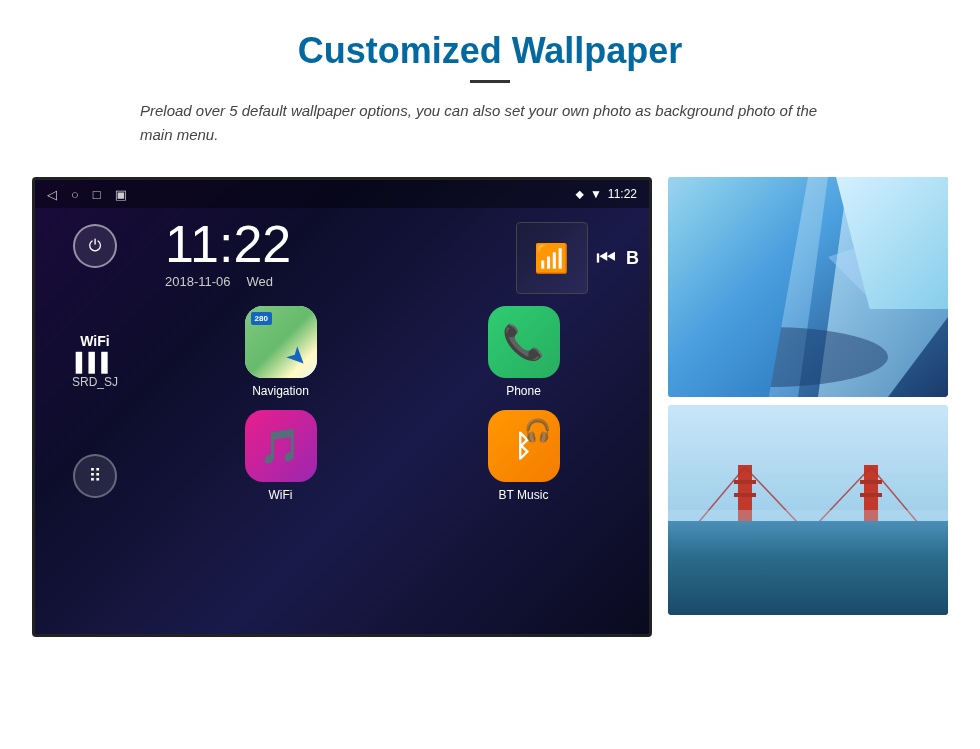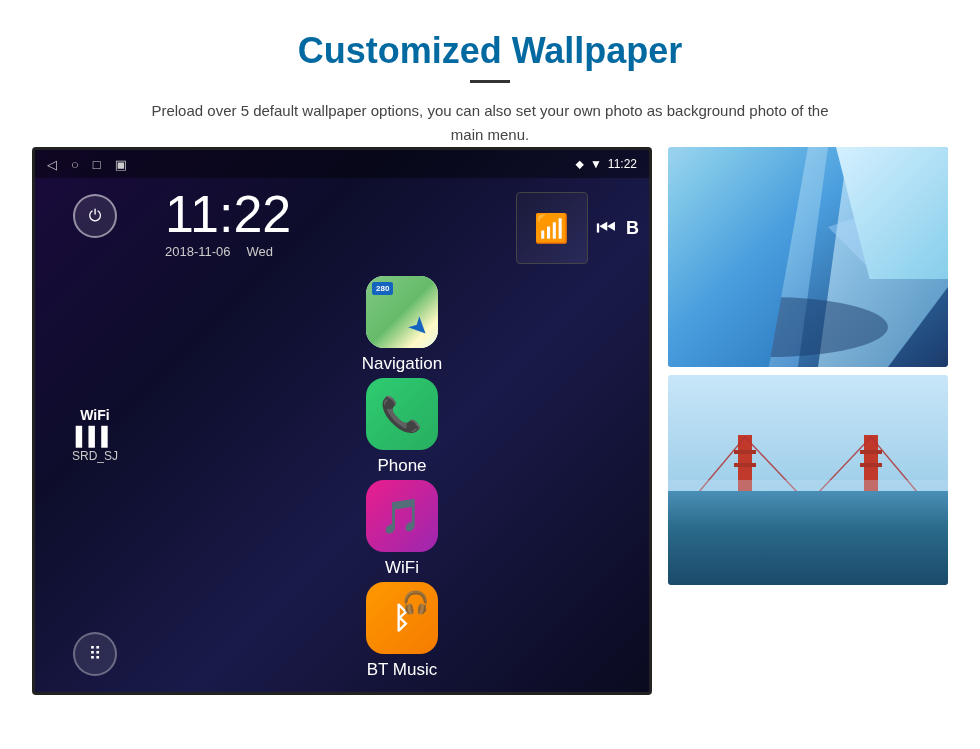--- a/index.html
+++ b/index.html
@@ -25,23 +25,24 @@
     .title-divider {
       width: 40px;
       height: 3px;
       background: #333;
       margin: 0 auto 16px;
     }
 
     .page-subtitle {
       font-size: 15px;
       color: #444;
-      text-align: center;
       max-width: 700px;
       line-height: 1.6;
+      margin-bottom: 30px;
+      font-style: italic;
     }
 
     .main-content {
       display: flex;
       gap: 16px;
       width: 100%;
       justify-content: center;
       align-items: flex-start;
     }
 
@@ -213,22 +214,22 @@
       display: flex;
       align-items: center;
       gap: 10px;
       color: #fff;
       font-size: 22px;
     }
 
     
     .app-grid {
       display: grid;
-      grid-template-columns: repeat(1, 1fr);
-      gap: 4px;
+      grid-template-columns: repeat(2, 1fr);
+      gap: 12px;
       padding: 12px 10px;
     }
 
     .app-item {
       display: flex;
       flex-direction: column;
       align-items: center;
       gap: 6px;
     }
 
@@ -239,21 +240,21 @@
       display: flex;
       align-items: center;
       justify-content: center;
       font-size: 32px;
       position: relative;
       overflow: hidden;
     }
 
     .app-label {
       color: #fff;
-      font-size: 17px;
+      font-size: 12px;
       text-align: center;
     }
 
     
     .icon-phone {
       background: linear-gradient(135deg, #2ecc71, #27ae60);
     }
 
     
     .icon-music {

